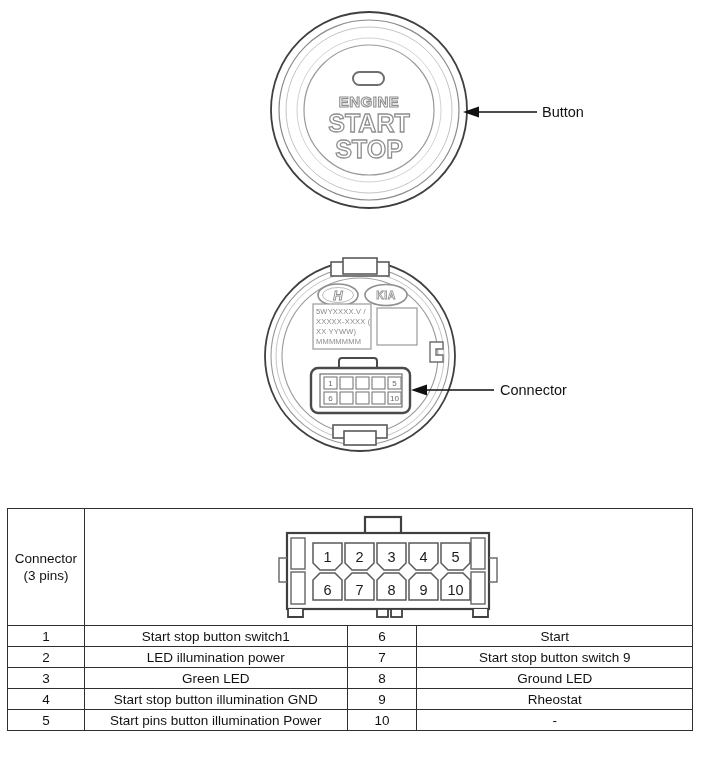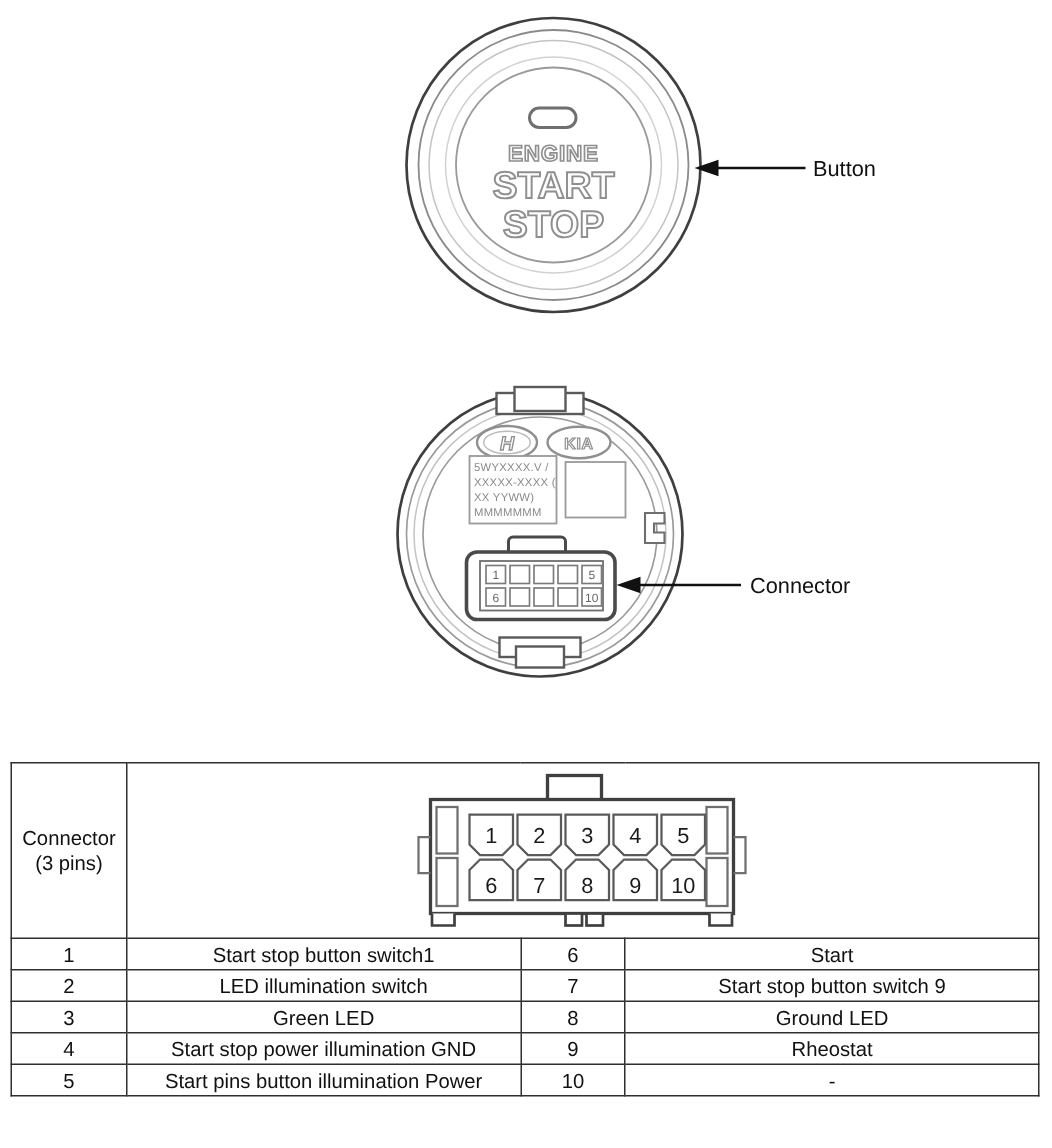--- a/index.html
+++ b/index.html
@@ -203,33 +203,33 @@
       </td>
     </tr>
     <tr class="data">
       <td>1</td>
       <td>Start stop button switch1</td>
       <td>6</td>
       <td>Start</td>
     </tr>
     <tr class="data">
       <td>2</td>
-      <td>LED illumination switch</td>
+      <td>LED illumination power</td>
       <td>7</td>
       <td>Start stop button switch 9</td>
     </tr>
     <tr class="data">
       <td>3</td>
       <td>Green LED</td>
       <td>8</td>
       <td>Ground LED</td>
     </tr>
     <tr class="data">
       <td>4</td>
-      <td>Start stop power illumination GND</td>
+      <td>Start stop button illumination GND</td>
       <td>9</td>
       <td>Rheostat</td>
     </tr>
     <tr class="data">
       <td>5</td>
       <td>Start pins button illumination Power</td>
       <td>10</td>
       <td>-</td>
     </tr>
   </tbody>

